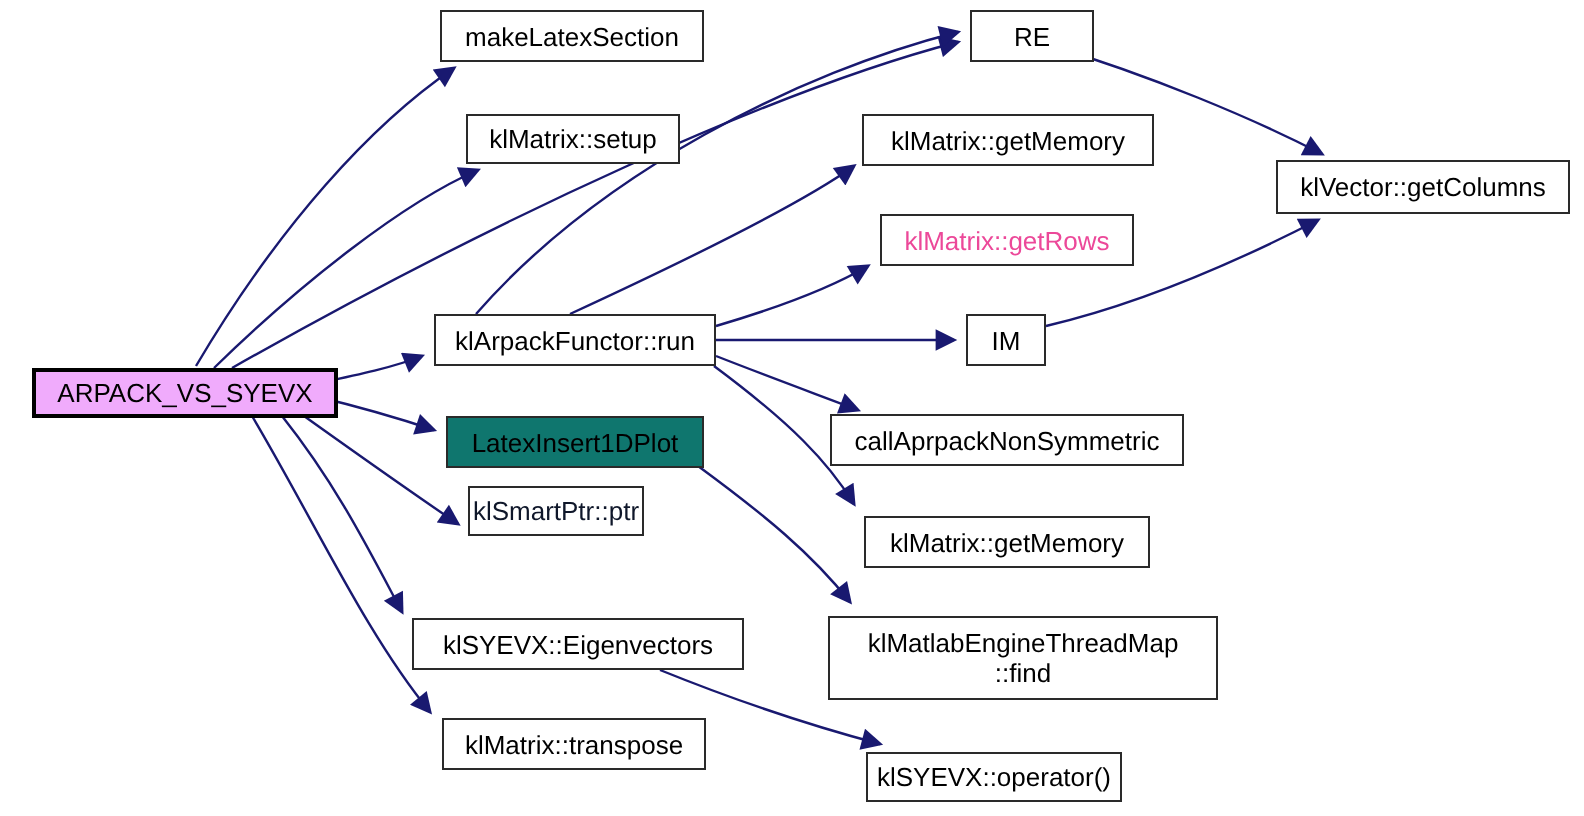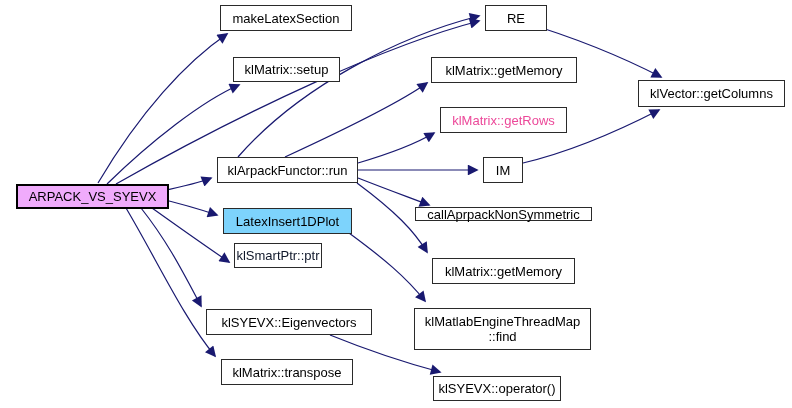--- a/index.html
+++ b/index.html
@@ -58,28 +58,28 @@
         <path d="M 330 335 C 372 352, 406 363, 440 372" class="edge" stroke="#191970" marker-end="url(#arrow)"></path>
         <path d="M 523 22 C 576 38, 626 59, 661 77" class="edge" stroke="#191970" marker-end="url(#arrow)"></path>
         <path d="M 523 163 C 574 151, 622 129, 659 110" class="edge" stroke="#191970" marker-end="url(#arrow)"></path>
       </g>
   </svg>
   <div id="node-group">
       <div class="node root" style="left: 16px; top: 184px; width: 153px; height: 25px; background: #f0abfc; border-color: rgb(0, 0, 0); color: rgb(0, 0, 0);">ARPACK_VS_SYEVX</div>
       <div class="node" style="left: 220px; top: 5px; width: 132px; height: 26px; background: rgb(255, 255, 255); border-color: rgb(42, 42, 42); color: rgb(0, 0, 0);">makeLatexSection</div>
       <div class="node" style="left: 233px; top: 57px; width: 107px; height: 25px; background: rgb(255, 255, 255); border-color: rgb(42, 42, 42); color: rgb(0, 0, 0);">klMatrix::setup</div>
       <div class="node" style="left: 217px; top: 157px; width: 141px; height: 26px; background: rgb(255, 255, 255); border-color: rgb(42, 42, 42); color: rgb(0, 0, 0);">klArpackFunctor::run</div>
-      <div class="node" style="left: 223px; top: 208px; width: 129px; height: 26px; background: #7dd3fc; border-color: rgb(42, 42, 42); color: rgb(0, 0, 0);">LatexInsert1DPlot</div>
+      <div class="node" style="left: 223px; top: 208px; width: 129px; height: 26px; background: #0f766e; border-color: rgb(42, 42, 42); color: rgb(0, 0, 0);">LatexInsert1DPlot</div>
       <div class="node" style="left: 234px; top: 243px; width: 88px; height: 25px; background: rgb(255, 255, 255); border-color: rgb(42, 42, 42); color: #0f172a;">klSmartPtr::ptr</div>
       <div class="node" style="left: 206px; top: 309px; width: 166px; height: 26px; background: rgb(255, 255, 255); border-color: rgb(42, 42, 42); color: rgb(0, 0, 0);">klSYEVX::Eigenvectors</div>
       <div class="node" style="left: 221px; top: 359px; width: 132px; height: 26px; background: rgb(255, 255, 255); border-color: rgb(42, 42, 42); color: rgb(0, 0, 0);">klMatrix::transpose</div>
       <div class="node" style="left: 485px; top: 5px; width: 62px; height: 26px; background: rgb(255, 255, 255); border-color: rgb(42, 42, 42); color: rgb(0, 0, 0);">RE</div>
       <div class="node" style="left: 431px; top: 57px; width: 146px; height: 26px; background: rgb(255, 255, 255); border-color: rgb(42, 42, 42); color: rgb(0, 0, 0);">klMatrix::getMemory</div>
       <div class="node" style="left: 440px; top: 107px; width: 127px; height: 26px; background: rgb(255, 255, 255); border-color: rgb(42, 42, 42); color: #ec4899;">klMatrix::getRows</div>
       <div class="node" style="left: 483px; top: 157px; width: 40px; height: 26px; background: rgb(255, 255, 255); border-color: rgb(42, 42, 42); color: rgb(0, 0, 0);">IM</div>
-      <div class="node" style="left: 415px; top: 207px; width: 177px; height: 14px; background: rgb(255, 255, 255); border-color: rgb(42, 42, 42); color: rgb(0, 0, 0);">callAprpackNonSymmetric</div>
+      <div class="node" style="left: 415px; top: 207px; width: 177px; height: 26px; background: rgb(255, 255, 255); border-color: rgb(42, 42, 42); color: rgb(0, 0, 0);">callAprpackNonSymmetric</div>
       <div class="node" style="left: 432px; top: 258px; width: 143px; height: 26px; background: rgb(255, 255, 255); border-color: rgb(42, 42, 42); color: rgb(0, 0, 0); text-align: right;">klMatrix::getMemory</div>
-      <div class="node" style="left: 414px; top: 308px; width: 177px; height: 42px; background: rgb(255, 255, 255); border-color: rgb(42, 42, 42); color: rgb(0, 0, 0);">klMatlabEngineThreadMap
+      <div class="node" style="left: 414px; top: 308px; width: 195px; height: 42px; background: rgb(255, 255, 255); border-color: rgb(42, 42, 42); color: rgb(0, 0, 0);">klMatlabEngineThreadMap
 ::find</div>
       <div class="node" style="left: 433px; top: 376px; width: 128px; height: 25px; background: rgb(255, 255, 255); border-color: rgb(42, 42, 42); color: rgb(0, 0, 0);">klSYEVX::operator()</div>
       <div class="node" style="left: 638px; top: 80px; width: 147px; height: 27px; background: rgb(255, 255, 255); border-color: rgb(42, 42, 42); color: rgb(0, 0, 0);">klVector::getColumns</div>
     </div>
 </div>
 
 </body></html>

